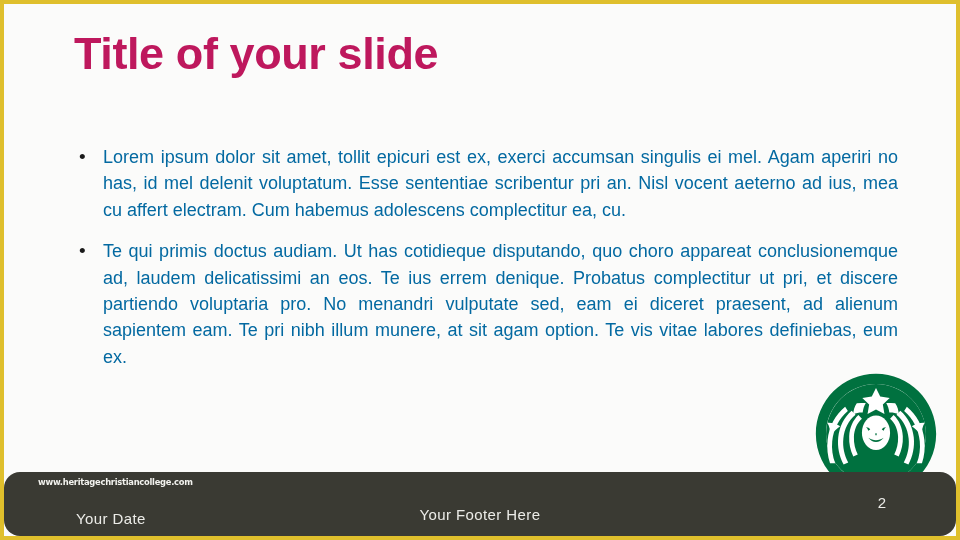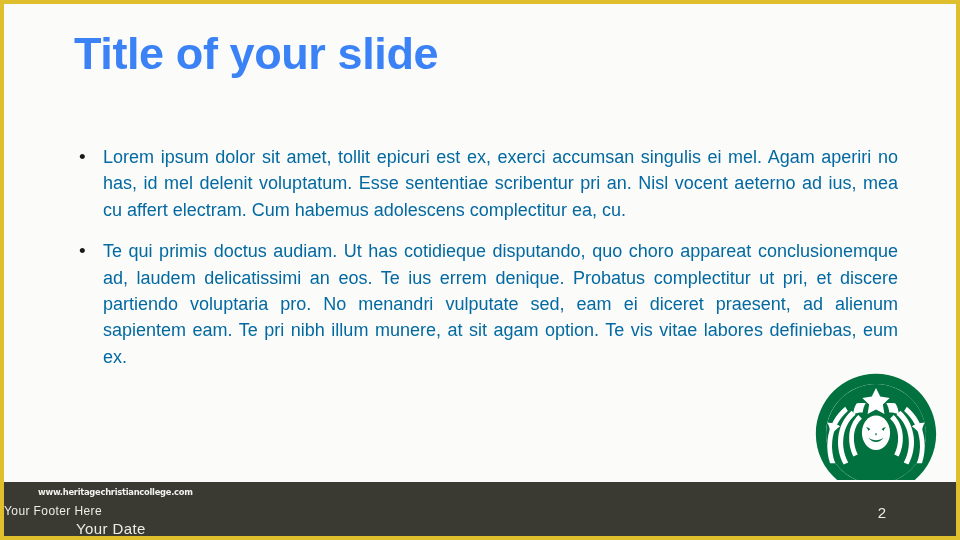--- a/index.html
+++ b/index.html
@@ -21,21 +21,21 @@
 
   
   #title {
     position: absolute;
     left: 70px;
     top: 24px;
     width: 820px;
     font-size: 45px;
     font-weight: bold;
     line-height: 1.15;
-    color: #3b82f6;
+    color: #be185d;
     letter-spacing: -0.4px;
   }
 
   
   #body {
     position: absolute;
     left: 70px;
     top: 140px;
     width: 824px;
   }
@@ -78,22 +78,23 @@
     pointer-events: none;
   }
   #logo svg { display: block; }
 
   
   #footer {
     position: absolute;
     left: 0;
     right: 0;
     bottom: 0;
-    height: 54px;
+    height: 64px;
     background: #3a3a33;
+    border-radius: 16px;
   }
 
   #footer-site {
     position: absolute;
     left: 34px;
     top: 5px;
     font-size: 9px;
     font-weight: bold;
     color: #f2f2ee;
     letter-spacing: -0.3px;
@@ -109,23 +110,23 @@
     top: 38px;
     font-size: 15px;
     color: #ecece8;
     letter-spacing: 0.4px;
   }
 
   #footer-center {
     position: absolute;
     left: 0;
     right: 0;
-    top: 22px;
-    text-align: left;
-    font-size: 12px;
+    top: 34px;
+    text-align: center;
+    font-size: 15px;
     color: #ecece8;
     letter-spacing: 0.4px;
   }
 
   #footer-page {
     position: absolute;
     right: 70px;
     top: 22px;
     font-size: 15px;
     color: #ecece8;

